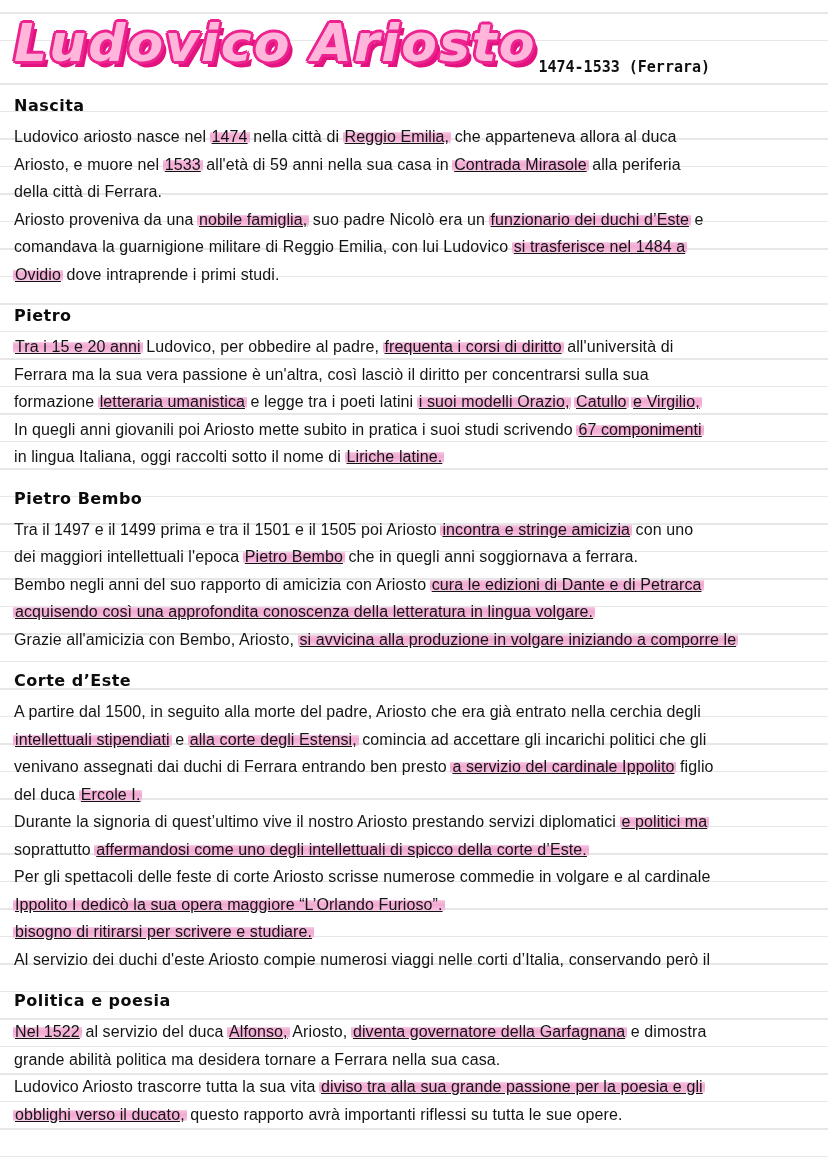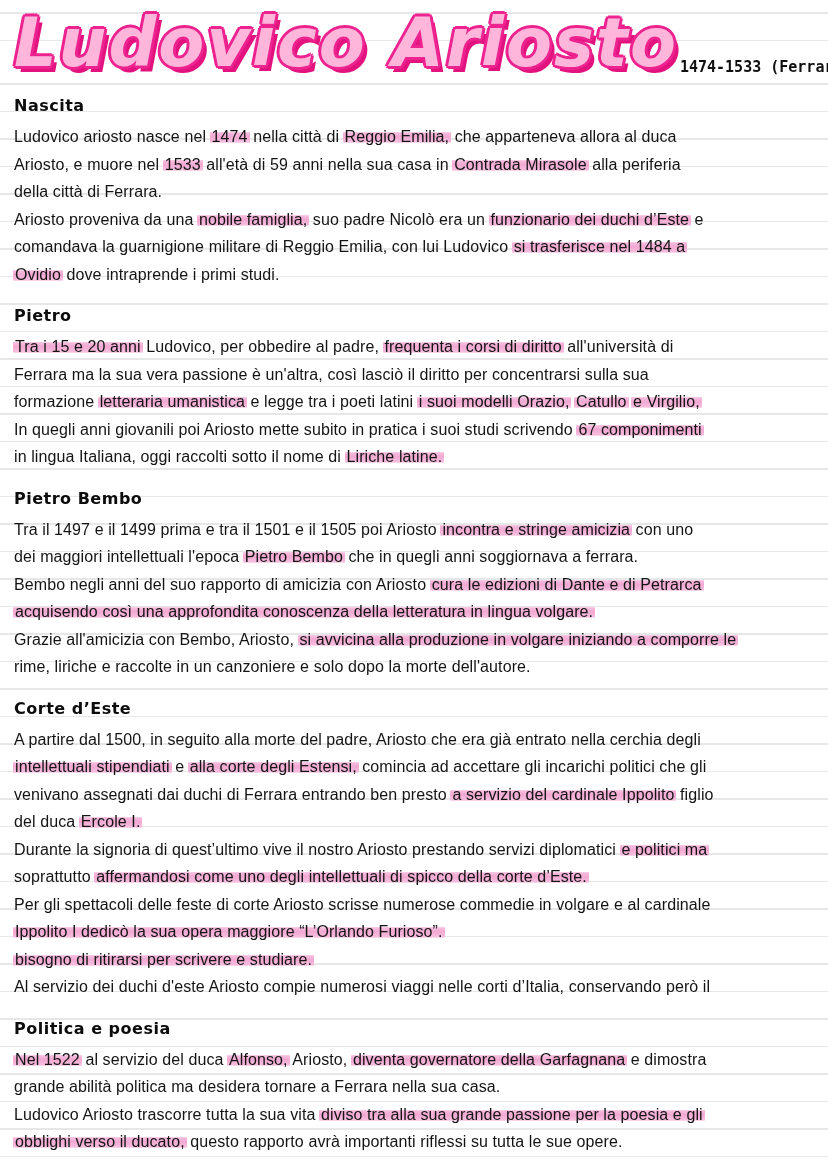--- a/index.html
+++ b/index.html
@@ -36,21 +36,21 @@
     align-items:flex-end;
     padding-top:4px;
     height:78px;
     box-sizing:border-box;
   }
   h1.title{
     margin:0;
     font-family:"DejaVu Sans", sans-serif;
     font-style:italic;
     font-weight:bold;
-    font-size:67px;
+    font-size:52px;
     line-height:70px;
     letter-spacing:2px;
     color:var(--title-fill);
     text-shadow:
       -2px -2px 0 var(--title-outline),
        2px -2px 0 var(--title-outline),
       -2px  2px 0 var(--title-outline),
        2px  2px 0 var(--title-outline),
       -3px  0   0 var(--title-outline),
        3px  0   0 var(--title-outline),
@@ -93,20 +93,21 @@
     background-image:linear-gradient(
       to bottom,
       rgba(0,0,0,0) 24%,
       var(--hl-soft) 27%,
       var(--hl) 50%,
       var(--hl-soft) 84%,
       rgba(0,0,0,0) 88%);
     border-radius:4px;
     padding:0 2px;
     margin:7px -1px;
+    text-decoration:underline;
   }
 </style>
 </head>
 <body>
 
 <div class="page">
   <header class="masthead">
     <h1 class="title">Ludovico Ariosto</h1>
     <div class="subtitle">1474-1533 (Ferrara)</div>
   </header>
@@ -141,21 +142,20 @@
         <div class="para">
           <div class="line"><span>Tra il 1497 e il 1499 prima e tra il 1501 e il 1505 poi Ariosto </span><mark class="hl">incontra e stringe amicizia</mark><span> con uno</span></div>
           <div class="line"><span>dei maggiori intellettuali l'epoca </span><mark class="hl">Pietro Bembo</mark><span> che in quegli anni soggiornava a ferrara.</span></div>
         </div>
         <div class="para">
           <div class="line"><span>Bembo negli anni del suo rapporto di amicizia con Ariosto </span><mark class="hl">cura le edizioni di Dante e di Petrarca</mark></div>
           <div class="line"><mark class="hl">acquisendo così una approfondita conoscenza della letteratura in lingua volgare.</mark></div>
         </div>
         <div class="para">
           <div class="line"><span>Grazie all'amicizia con Bembo, Ariosto, </span><mark class="hl">si avvicina alla produzione in volgare iniziando a comporre le</mark></div>
-          <div class="line"><span>rime, liriche e raccolte in un canzoniere e solo dopo la morte dell'autore.</span></div>
         </div>
       </section>
       <section>
         <h2 class="heading">Corte d’Este</h2>
         <div class="para">
           <div class="line"><span>A partire dal 1500, in seguito alla morte del padre, Ariosto che era già entrato nella cerchia degli</span></div>
           <div class="line"><mark class="hl">intellettuali stipendiati</mark><span> e </span><mark class="hl">alla corte degli Estensi,</mark><span> comincia ad accettare gli incarichi politici che gli</span></div>
           <div class="line"><span>venivano assegnati dai duchi di Ferrara entrando ben presto </span><mark class="hl">a servizio del cardinale Ippolito</mark><span> figlio</span></div>
           <div class="line"><span>del duca </span><mark class="hl">Ercole I.</mark></div>
         </div>

